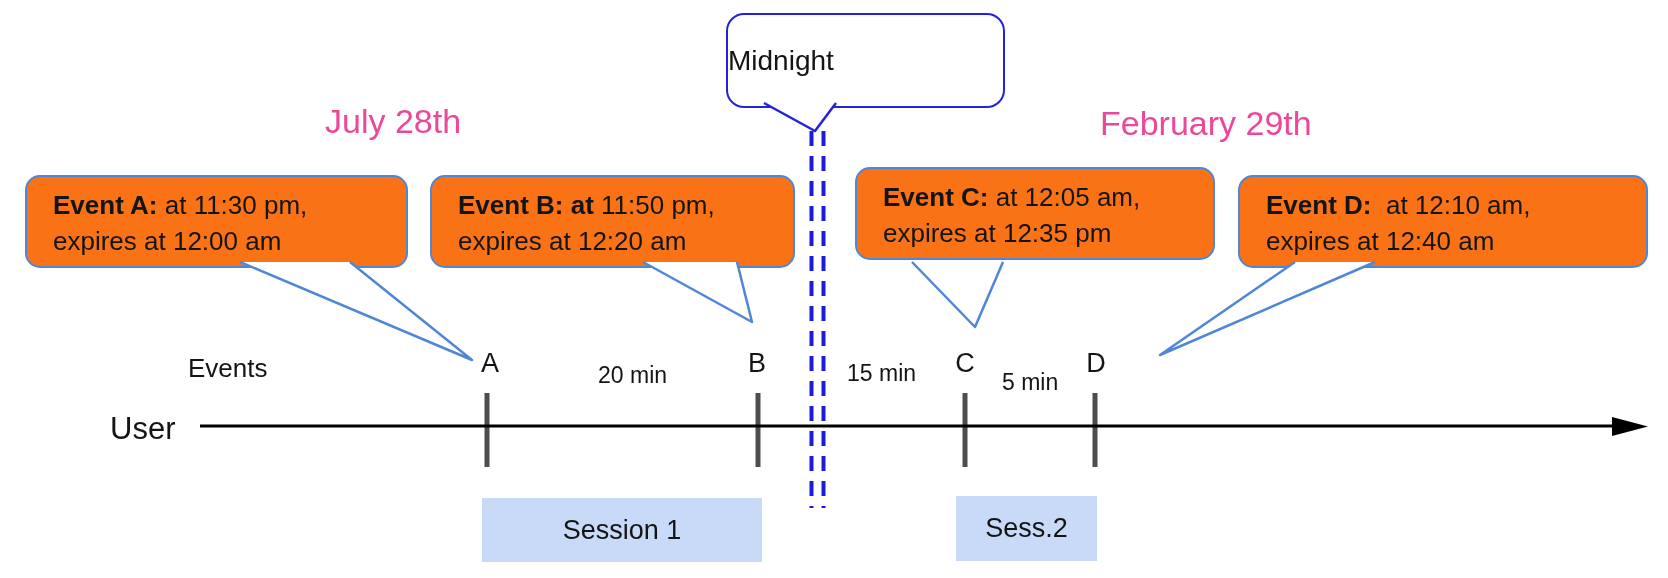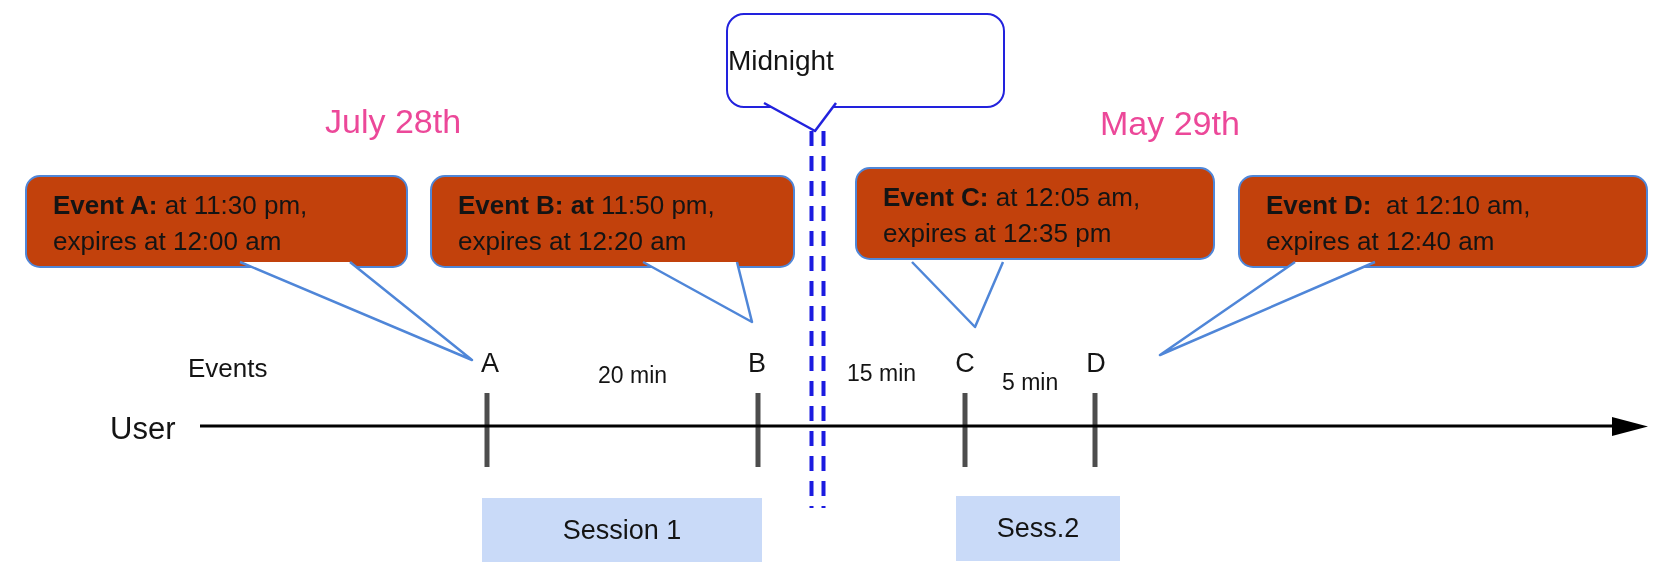--- a/index.html
+++ b/index.html
@@ -11,21 +11,21 @@
     --timeline-color:#000000;
   }
   html,body{margin:0;padding:0;background:#fff;}
   #canvas{
     position:relative;width:1668px;height:578px;background:#ffffff;overflow:hidden;
     font-family:"Liberation Sans", sans-serif;color:#141414;
   }
   .abs{position:absolute;}
   .date-label{font-size:34px;color:#ec4899;white-space:nowrap;}
   .callout{
-    position:absolute;background:#c2410c;border:2.5px solid var(--event-border);
+    position:absolute;background:#f97316;border:2.5px solid var(--event-border);
     border-radius:15px;box-sizing:border-box;font-size:26px;line-height:36px;
     padding:10px 10px 8px 26px;white-space:nowrap;
   }
   .callout .b{font-weight:bold;}
   .callout .rest, .callout .line2{white-space:pre;}
   #midnight-box{
     position:absolute;left:726px;top:13px;width:279px;height:95px;
     border:2.5px solid var(--midnight-border);border-radius:18px;background:#fff;
     box-sizing:border-box;display:flex;align-items:center;
     font-size:28px;
@@ -43,29 +43,29 @@
   .dash{stroke:var(--dashed-line);stroke-width:4;stroke-dasharray:15 10;}
   .marker-letter{font-size:27px;width:40px;text-align:center;}
   .interval-label{font-size:23px;white-space:nowrap;}
   #events-label{left:188px;top:353px;font-size:26px;}
   #user-label{left:110px;top:411px;font-size:31px;}
   .session-box{
     position:absolute;background:var(--session-fill);display:flex;align-items:center;justify-content:center;
     font-size:27px;color:#141414;
   }
   #session-1{left:482px;top:498px;width:280px;height:64px;}
-  #session-2{left:956px;top:496px;width:164px;height:65px;}
+  #session-2{left:956px;top:496px;width:141px;height:65px;}
 </style>
 </head>
 <body>
 
 <div id="canvas">
 
   <div class="abs date-label" style="left:325px;top:102px;">July 28th</div>
-  <div class="abs date-label" style="left:1100px;top:104px;">May 29th</div>
+  <div class="abs date-label" style="left:1100px;top:104px;">February 29th</div>
 
   <div id="midnight-box">
     <span>Midnight</span>
   </div>
 
   <div class="callout" id="event-a">
     <div><span class="b">Event A:</span><span class="rest"> at 11:30 pm,</span></div>
     <div class="line2">expires at 12:00 am</div>
   </div>
   <div class="callout" id="event-b">

